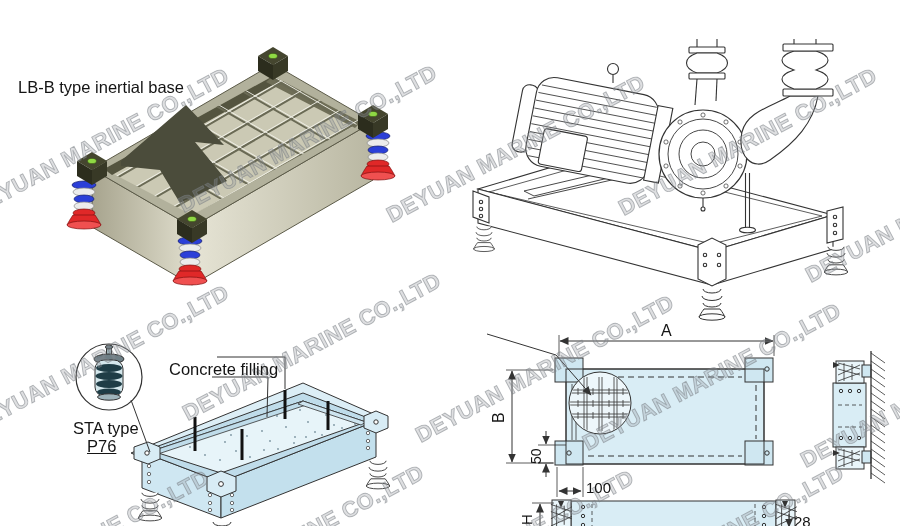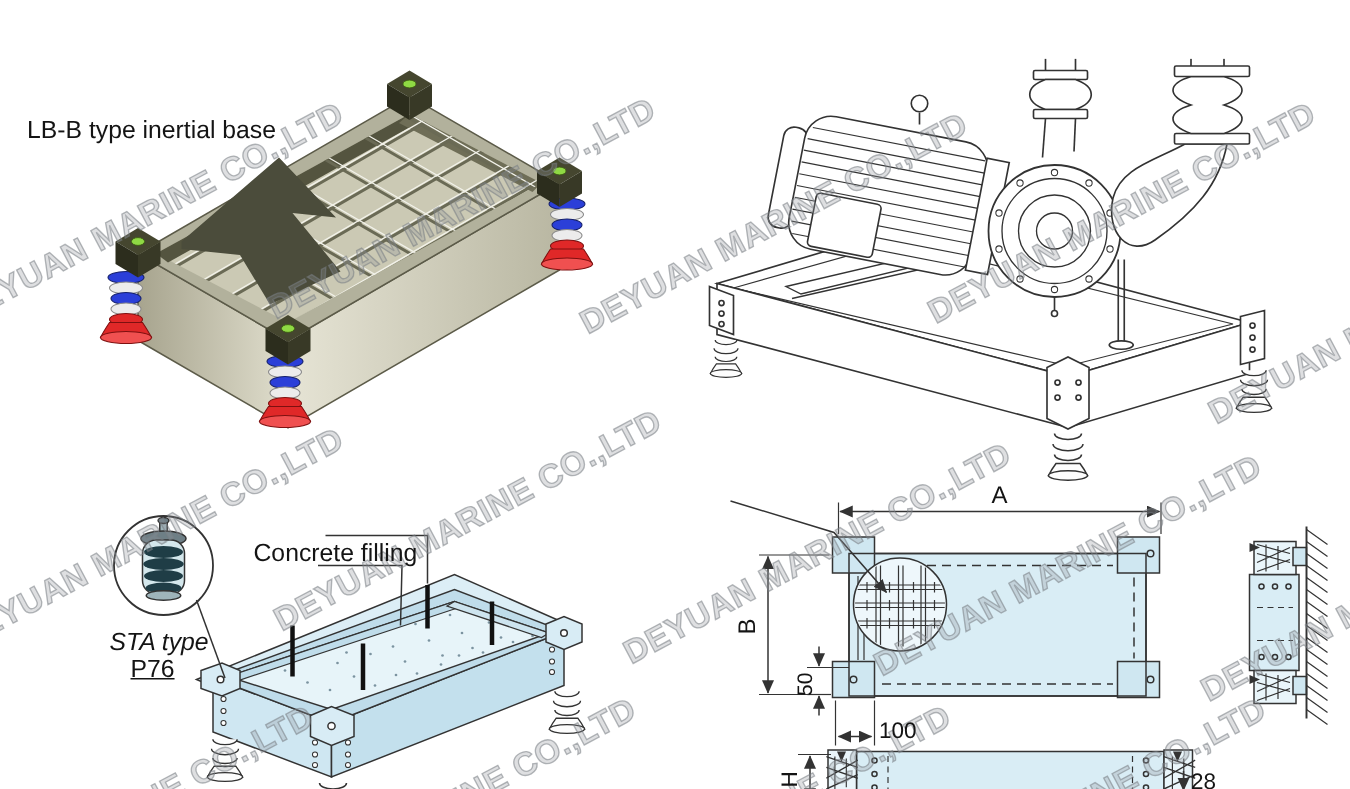--- a/index.html
+++ b/index.html
@@ -498,21 +498,21 @@
 
       <line x1="780" y1="489" x2="798" y2="489" stroke-width="0.8"></line>
       <line x1="789" y1="475" x2="789" y2="488" marker-end="url(#ah)"></line>
       <line x1="789" y1="519" x2="789" y2="504" marker-end="url(#ah)"></line>
     </g>
   </svg>
 
   <div class="lbl" style="left:18px;top:39px;font-size:16.5px;">LB-B type inertial base</div>
 
   <div class="lbl" style="left:169px;top:321px;font-size:16.5px;">Concrete filling</div>
-  <div class="lbl" style="left:73px;top:380px;font-size:16.5px;font-style:italic;">STA type</div>
+  <div class="lbl" style="left:73px;top:380px;font-size:16.5px;">STA type</div>
   <div class="lbl" style="left:87px;top:398px;font-size:16.5px;text-decoration:underline;">P76</div>
 
   <div class="lbl" style="left:661px;top:283px;font-size:16px;">A</div>
   <div class="lbl rot" style="left:490px;top:384px;font-size:16px;">B</div>
   <div class="lbl rot" style="left:529px;top:425px;font-size:14px;">50</div>
   <div class="lbl" style="left:586px;top:441px;font-size:15px;">100</div>
   <div class="lbl rot" style="left:519px;top:486px;font-size:15px;">H</div>
   <div class="lbl" style="left:794px;top:475px;font-size:15px;">28</div>
 
   <span class="wm" style="left:100px;top:103px;">DEYUAN MARINE CO.,LTD</span>

